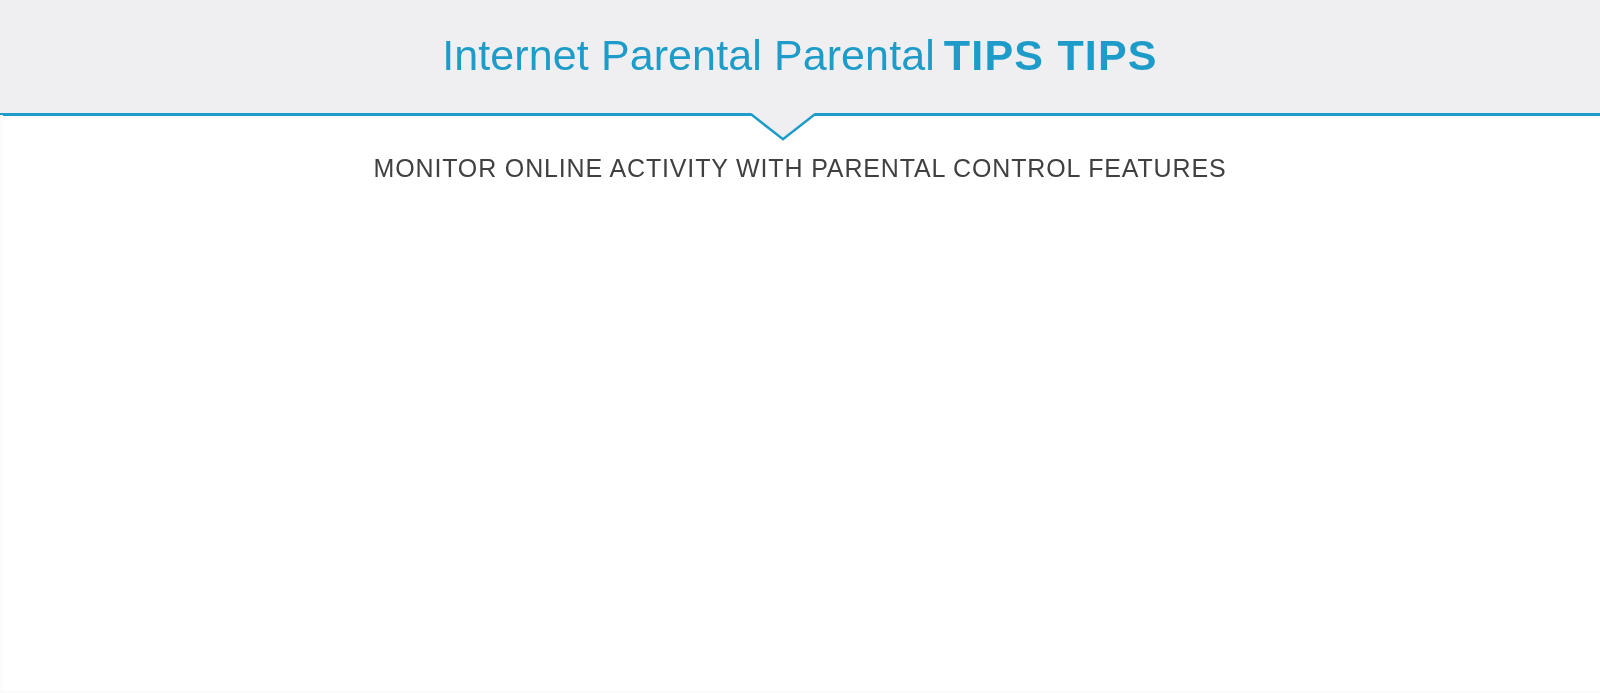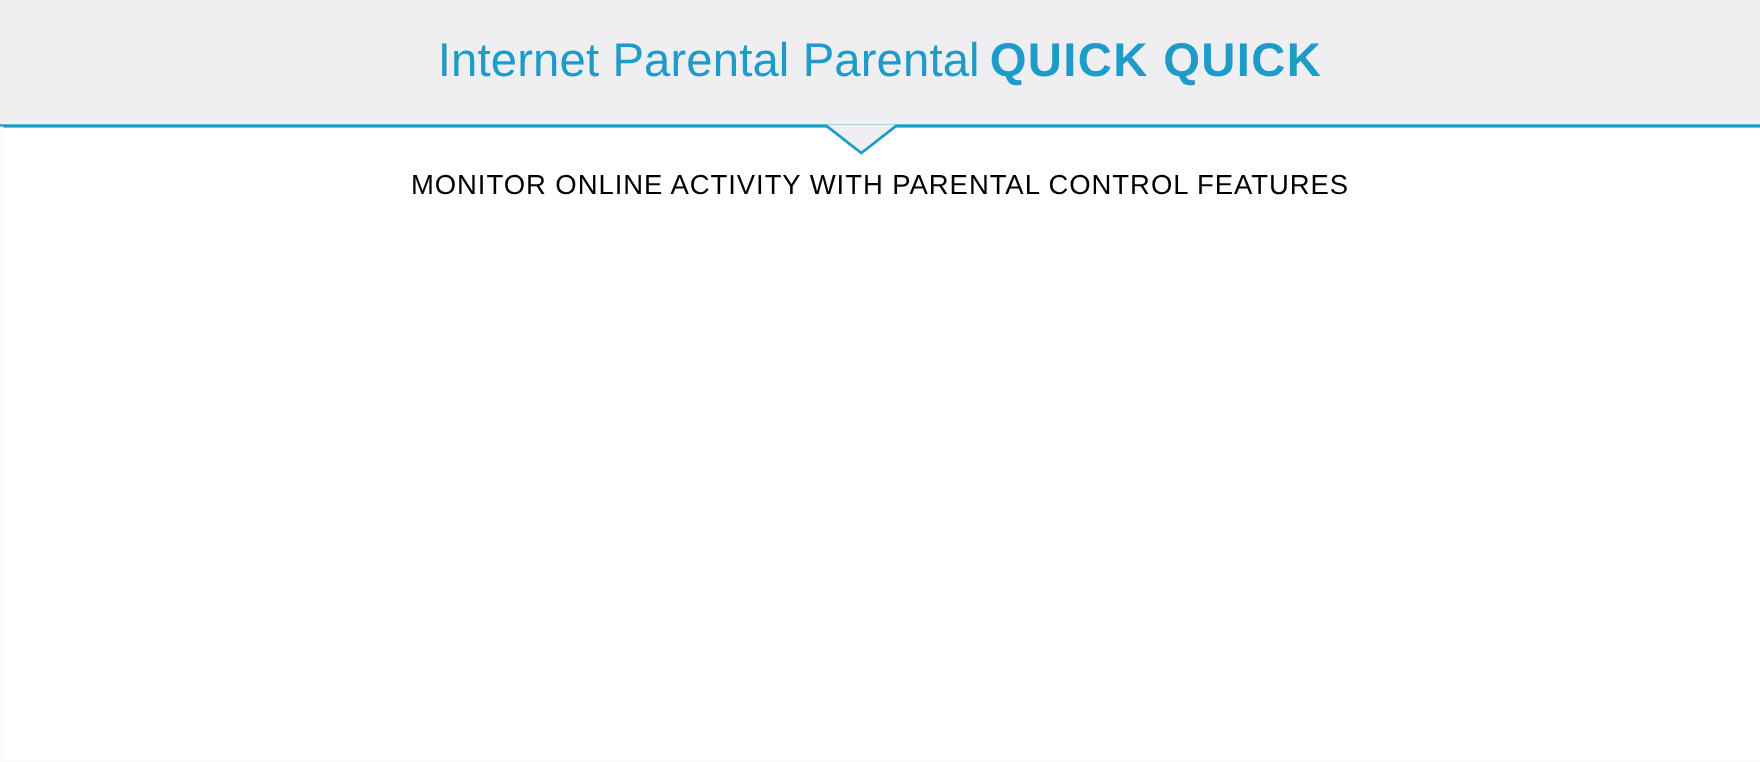--- a/index.html
+++ b/index.html
@@ -94,21 +94,21 @@
     justify-content: center;
     box-sizing: border-box;
   }
   .tip-row.odd  { background: #ffffff; }
   .tip-row.even { background: #f5f5f5; }
 
   .tip-text {
     font-size: 25px;
     line-height: 1.1;
     letter-spacing: 0.85px;
-    color: #000000;
+    color: #404040;
     text-transform: uppercase;
     font-weight: 400;
     white-space: nowrap;
     text-align: left;
   }
 
   
   .edge-left {
     position: absolute;
     left: 0; top: 115px;
@@ -124,21 +124,21 @@
     z-index: 4;
   }
 </style>
 </head>
 <body>
 
 <div id="infographic">
 
   <div class="header">
     <div class="header-title">
-      <span class="light">Internet Parental Parental</span><span class="bold">QUICK QUICK</span>
+      <span class="light">Internet Parental Parental</span><span class="bold">TIPS TIPS</span>
     </div>
   </div>
 
   <div class="header-rule"></div>
 
   <div class="notch">
     <svg width="64" height="28" viewBox="0 0 64 28" xmlns="http://www.w3.org/2000/svg">
       <polygon points="0,0 64,0 32,27" fill="#efeff1"></polygon>
       <polyline points="0,1.25 32,26.2 64,1.25" fill="none" stroke="#1e9cc9" stroke-width="2.5" stroke-linejoin="miter"></polyline>
     </svg>

